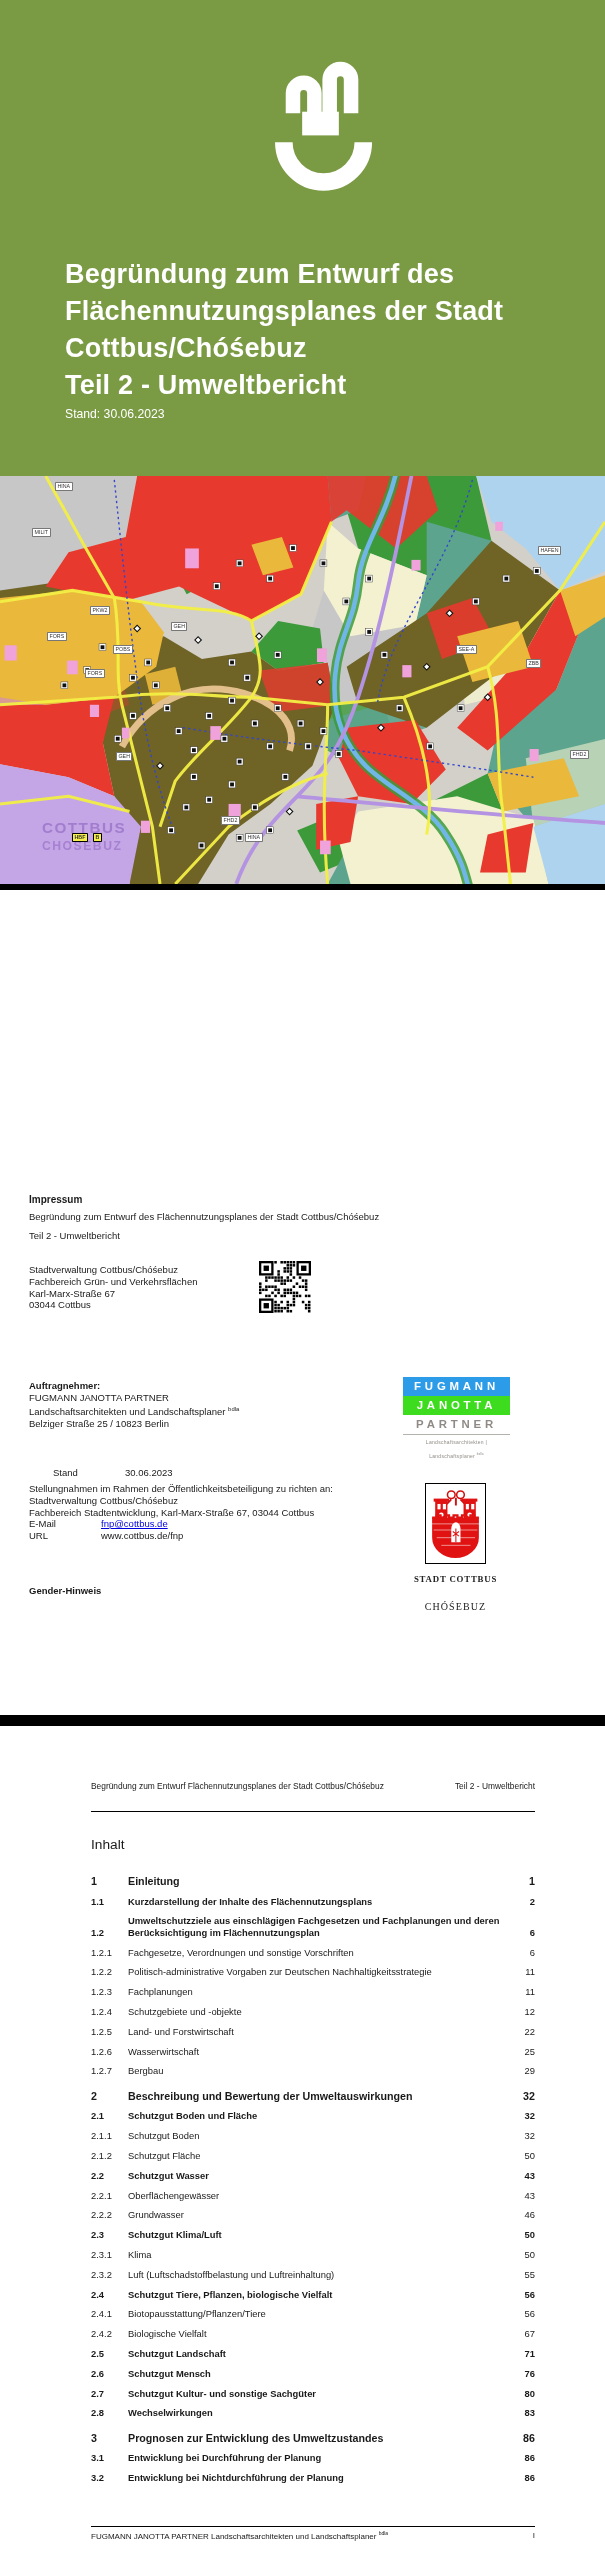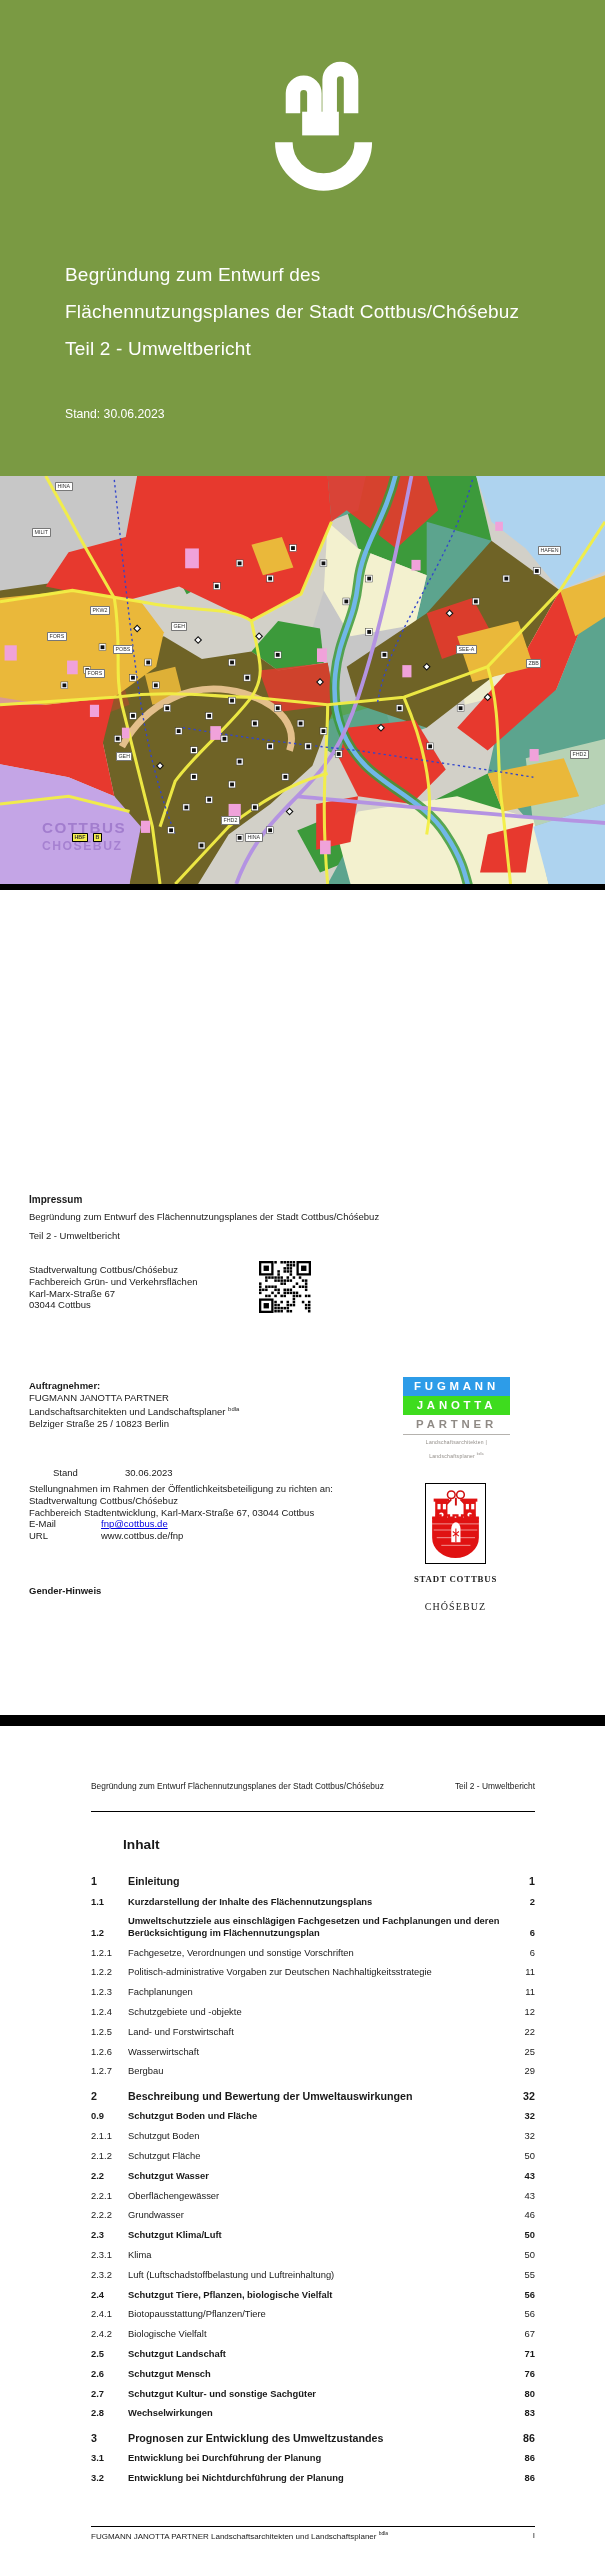--- a/index.html
+++ b/index.html
@@ -2,22 +2,22 @@
 <html style="font-size:12.2px"><head>
 <meta charset="utf-8">
 <style>
   html,body{margin:0;padding:0;background:#fff;}
   body{font-family:"Liberation Sans", sans-serif;color:#1a1a1a;}
   #doc{position:relative;width:605px;height:2576px;margin:0 auto;background:#fff;overflow:hidden;}
   .abs{position:absolute;}
 
   
   #cover-header{left:0;top:0;width:605px;height:476px;}
-  #cover-title{left:65px;top:256px;width:518px;color:#fff;font-weight:normal;
-               font-size:19px;line-height:37px;letter-spacing:0.2px;}
+  #cover-title{left:65px;top:256px;width:518px;color:#fff;font-weight:bold;
+               font-size:27px;line-height:37px;letter-spacing:0.2px;}
   #cover-stand{left:65px;top:407px;color:#fff;font-size:12.2px;}
 
   
   #map-wrap{left:0;top:476px;width:605px;height:414px;background:#d2d0c8;}
   #map-wrap svg{display:block;}
   #map-border{left:0;top:408px;width:605px;height:6.1px;background:#000;}
   .map-label{position:absolute;font-size:5.3px;line-height:6.9px;padding:0 1.5px;
              background:#fff;border:0.8px solid #777;color:#333;border-radius:0.8px;white-space:nowrap;}
   .map-label.y{background:#f6ef4e;border-color:#000;font-weight:bold;}
 
@@ -38,21 +38,21 @@
   #coat-box{left:425px;top:294px;width:61px;height:81px;border:1.1px solid #000;background:#fff;box-sizing:border-box;}
   .coat-txt{left:402px;width:107px;text-align:center;font-family:"Liberation Serif", serif;color:#222;}
   #coat-l1{top:385px;font-size:8.8px;font-weight:bold;letter-spacing:0.8px;}
   #coat-l2{top:412px;font-size:10px;letter-spacing:1.1px;}
   #gender-text{width:329px;}
 
   
   #page3{left:0;top:1726px;width:605px;height:850px;}
   #toc-header{left:91px;top:55px;width:444px;display:flex;justify-content:space-between;
               font-size:8.4px;padding-bottom:20px;border-bottom:1.1px solid #000;}
-  #toc-heading{left:91px;top:111px;font-size:13.7px;font-weight:bold;margin-left:32px;}
+  #toc-heading{left:91px;top:111px;font-size:13.7px;font-weight:normal;}
   #toc-entries{left:91px;top:149px;width:444px;}
   .toc-row{display:flex;align-items:flex-end;margin-top:8.4px;font-size:9.4px;line-height:11.4px;}
   .toc-row .num{width:37px;flex:none;}
   .toc-row .ttl{flex:1;padding-right:20px;}
   .toc-row .pg{flex:none;}
   .toc-row.lvl1{font-weight:bold;font-size:10.7px;margin-top:13px;line-height:12.2px;}
   .toc-row.lvl2{font-weight:bold;}
   .toc-row:first-child{margin-top:0;}
   #toc-footer{left:91px;top:800px;width:444px;border-top:1.1px solid #000;padding-top:3.8px;
               display:flex;justify-content:space-between;font-size:8px;}
@@ -572,21 +572,21 @@
           <span class="num">1.2.7</span>
           <span class="ttl">Bergbau</span>
           <span class="pg">29</span>
         </div>
         <div class="toc-row lvl1">
           <span class="num">2</span>
           <span class="ttl">Beschreibung und Bewertung der Umweltauswirkungen</span>
           <span class="pg">32</span>
         </div>
         <div class="toc-row lvl2">
-          <span class="num">0.9</span>
+          <span class="num">2.1</span>
           <span class="ttl">Schutzgut Boden und Fläche</span>
           <span class="pg">32</span>
         </div>
         <div class="toc-row lvl3">
           <span class="num">2.1.1</span>
           <span class="ttl">Schutzgut Boden</span>
           <span class="pg">32</span>
         </div>
         <div class="toc-row lvl3">
           <span class="num">2.1.2</span>

